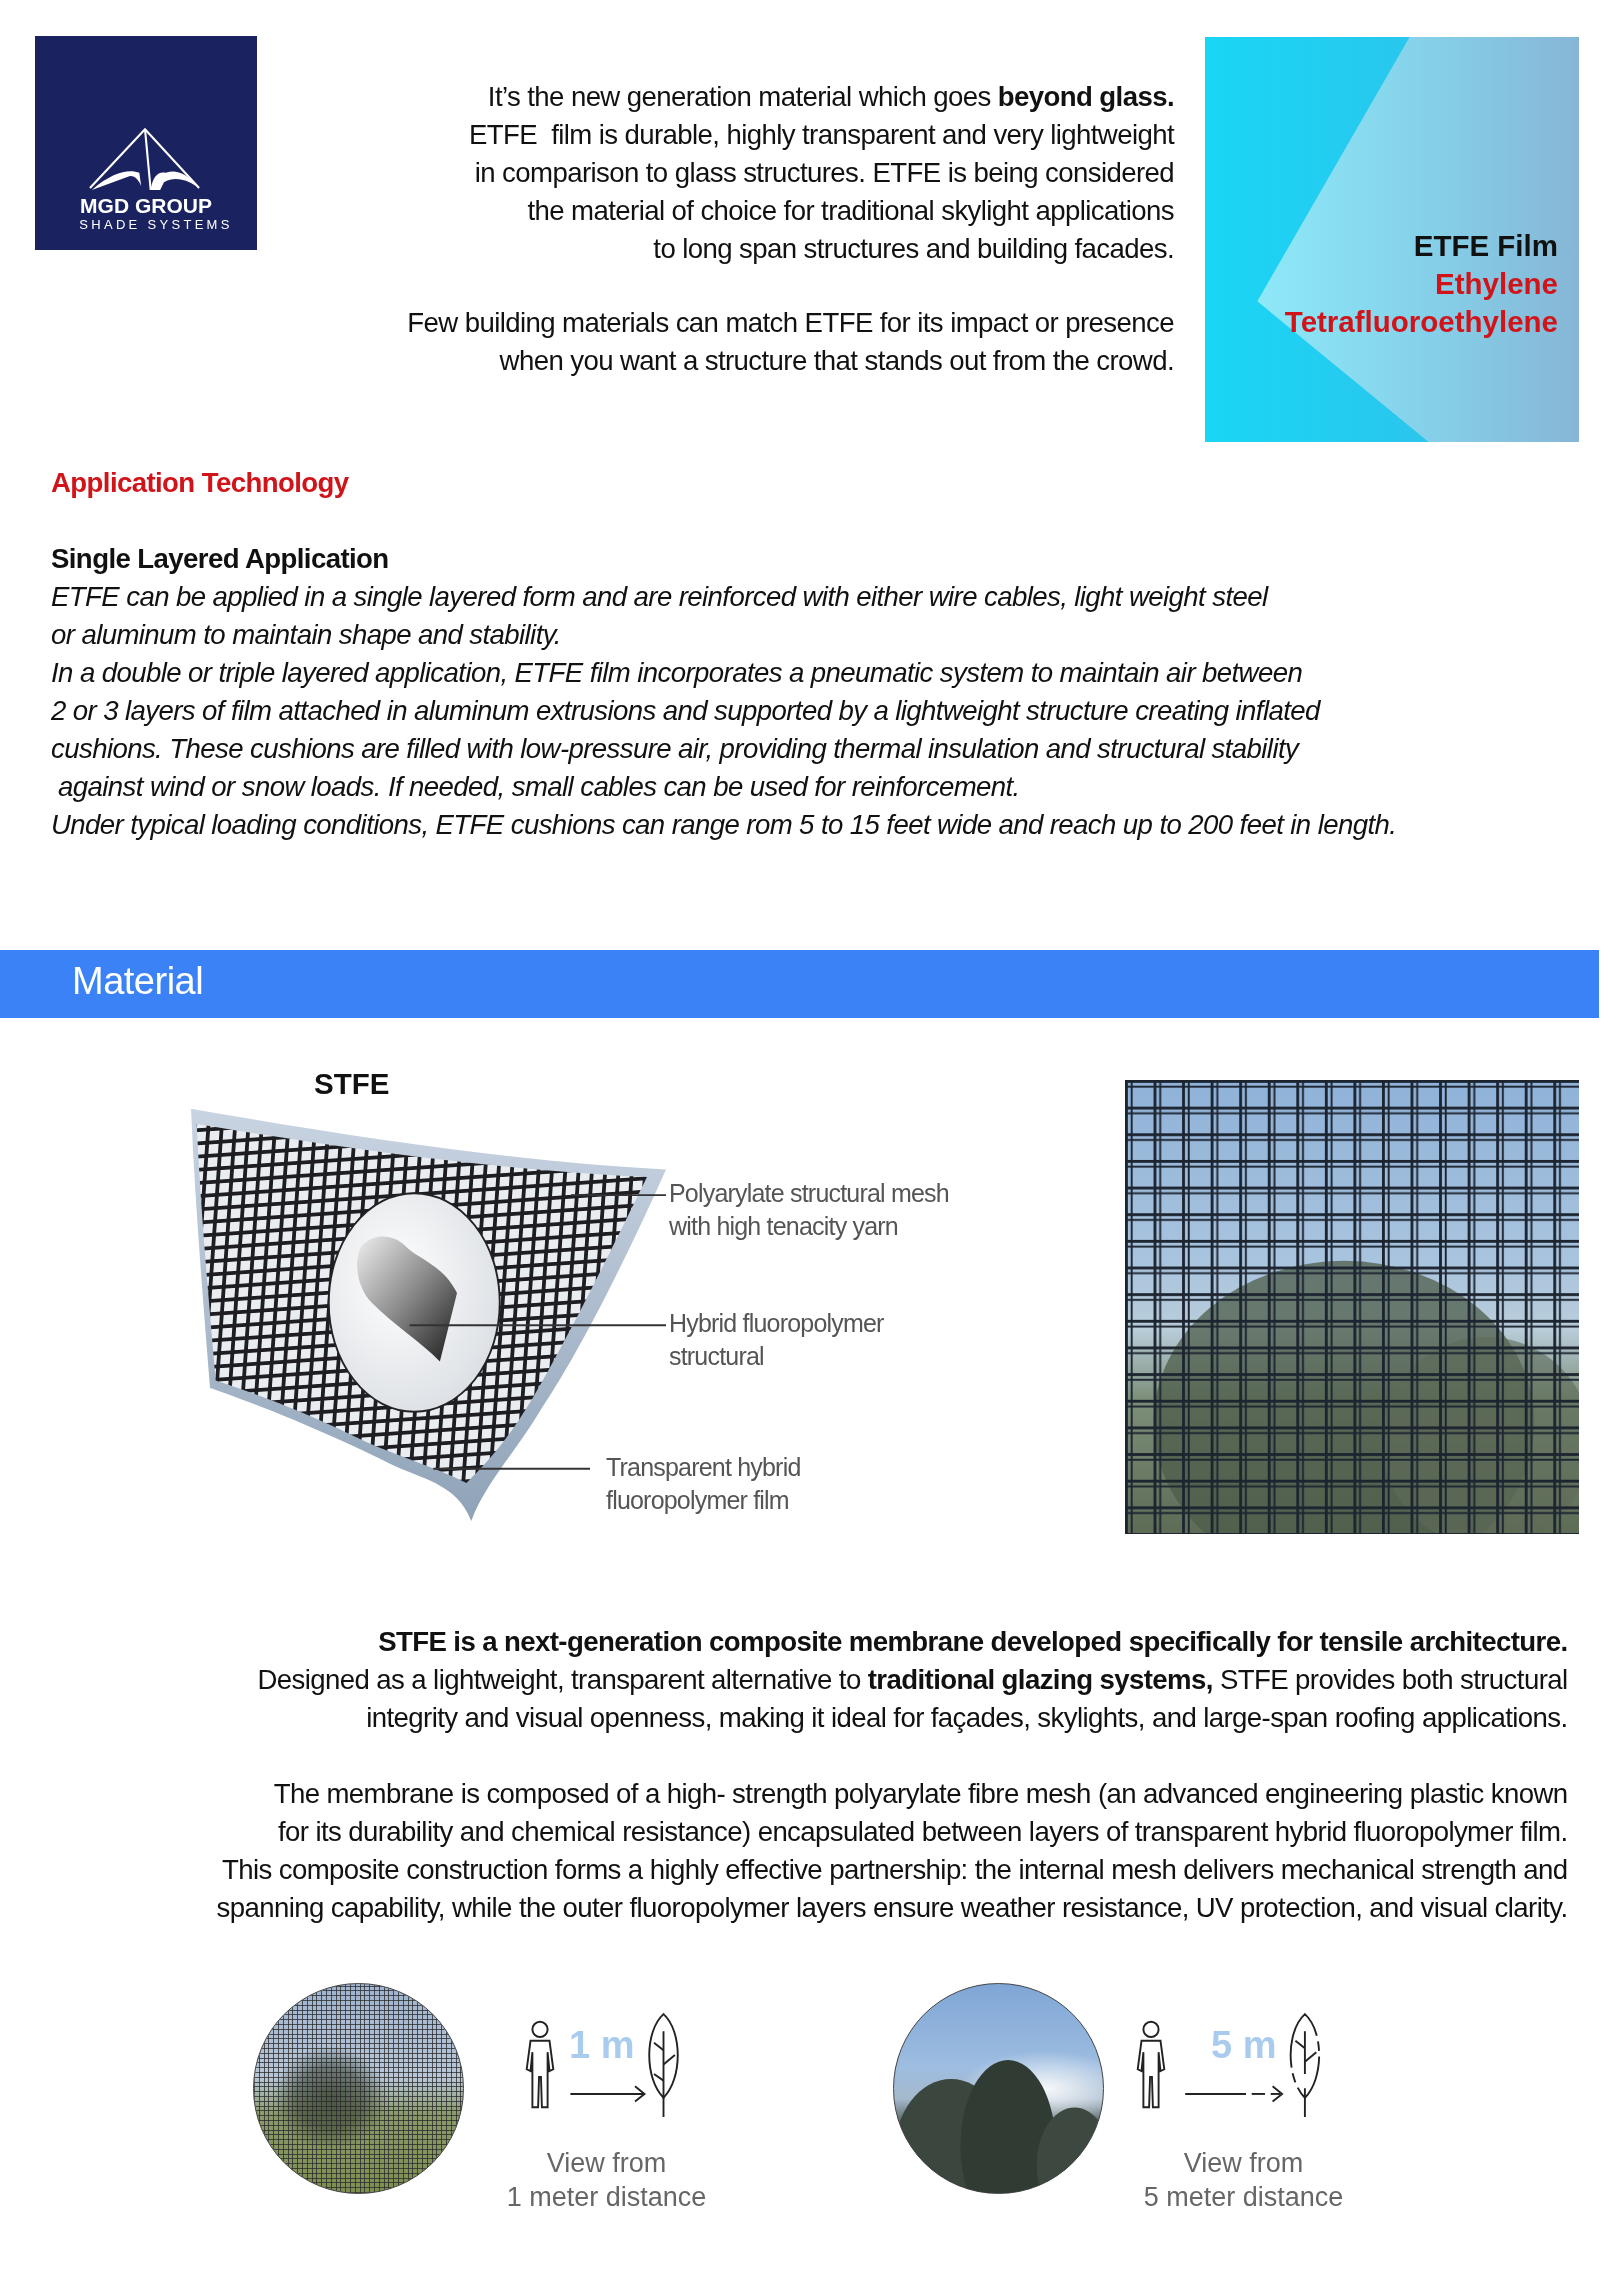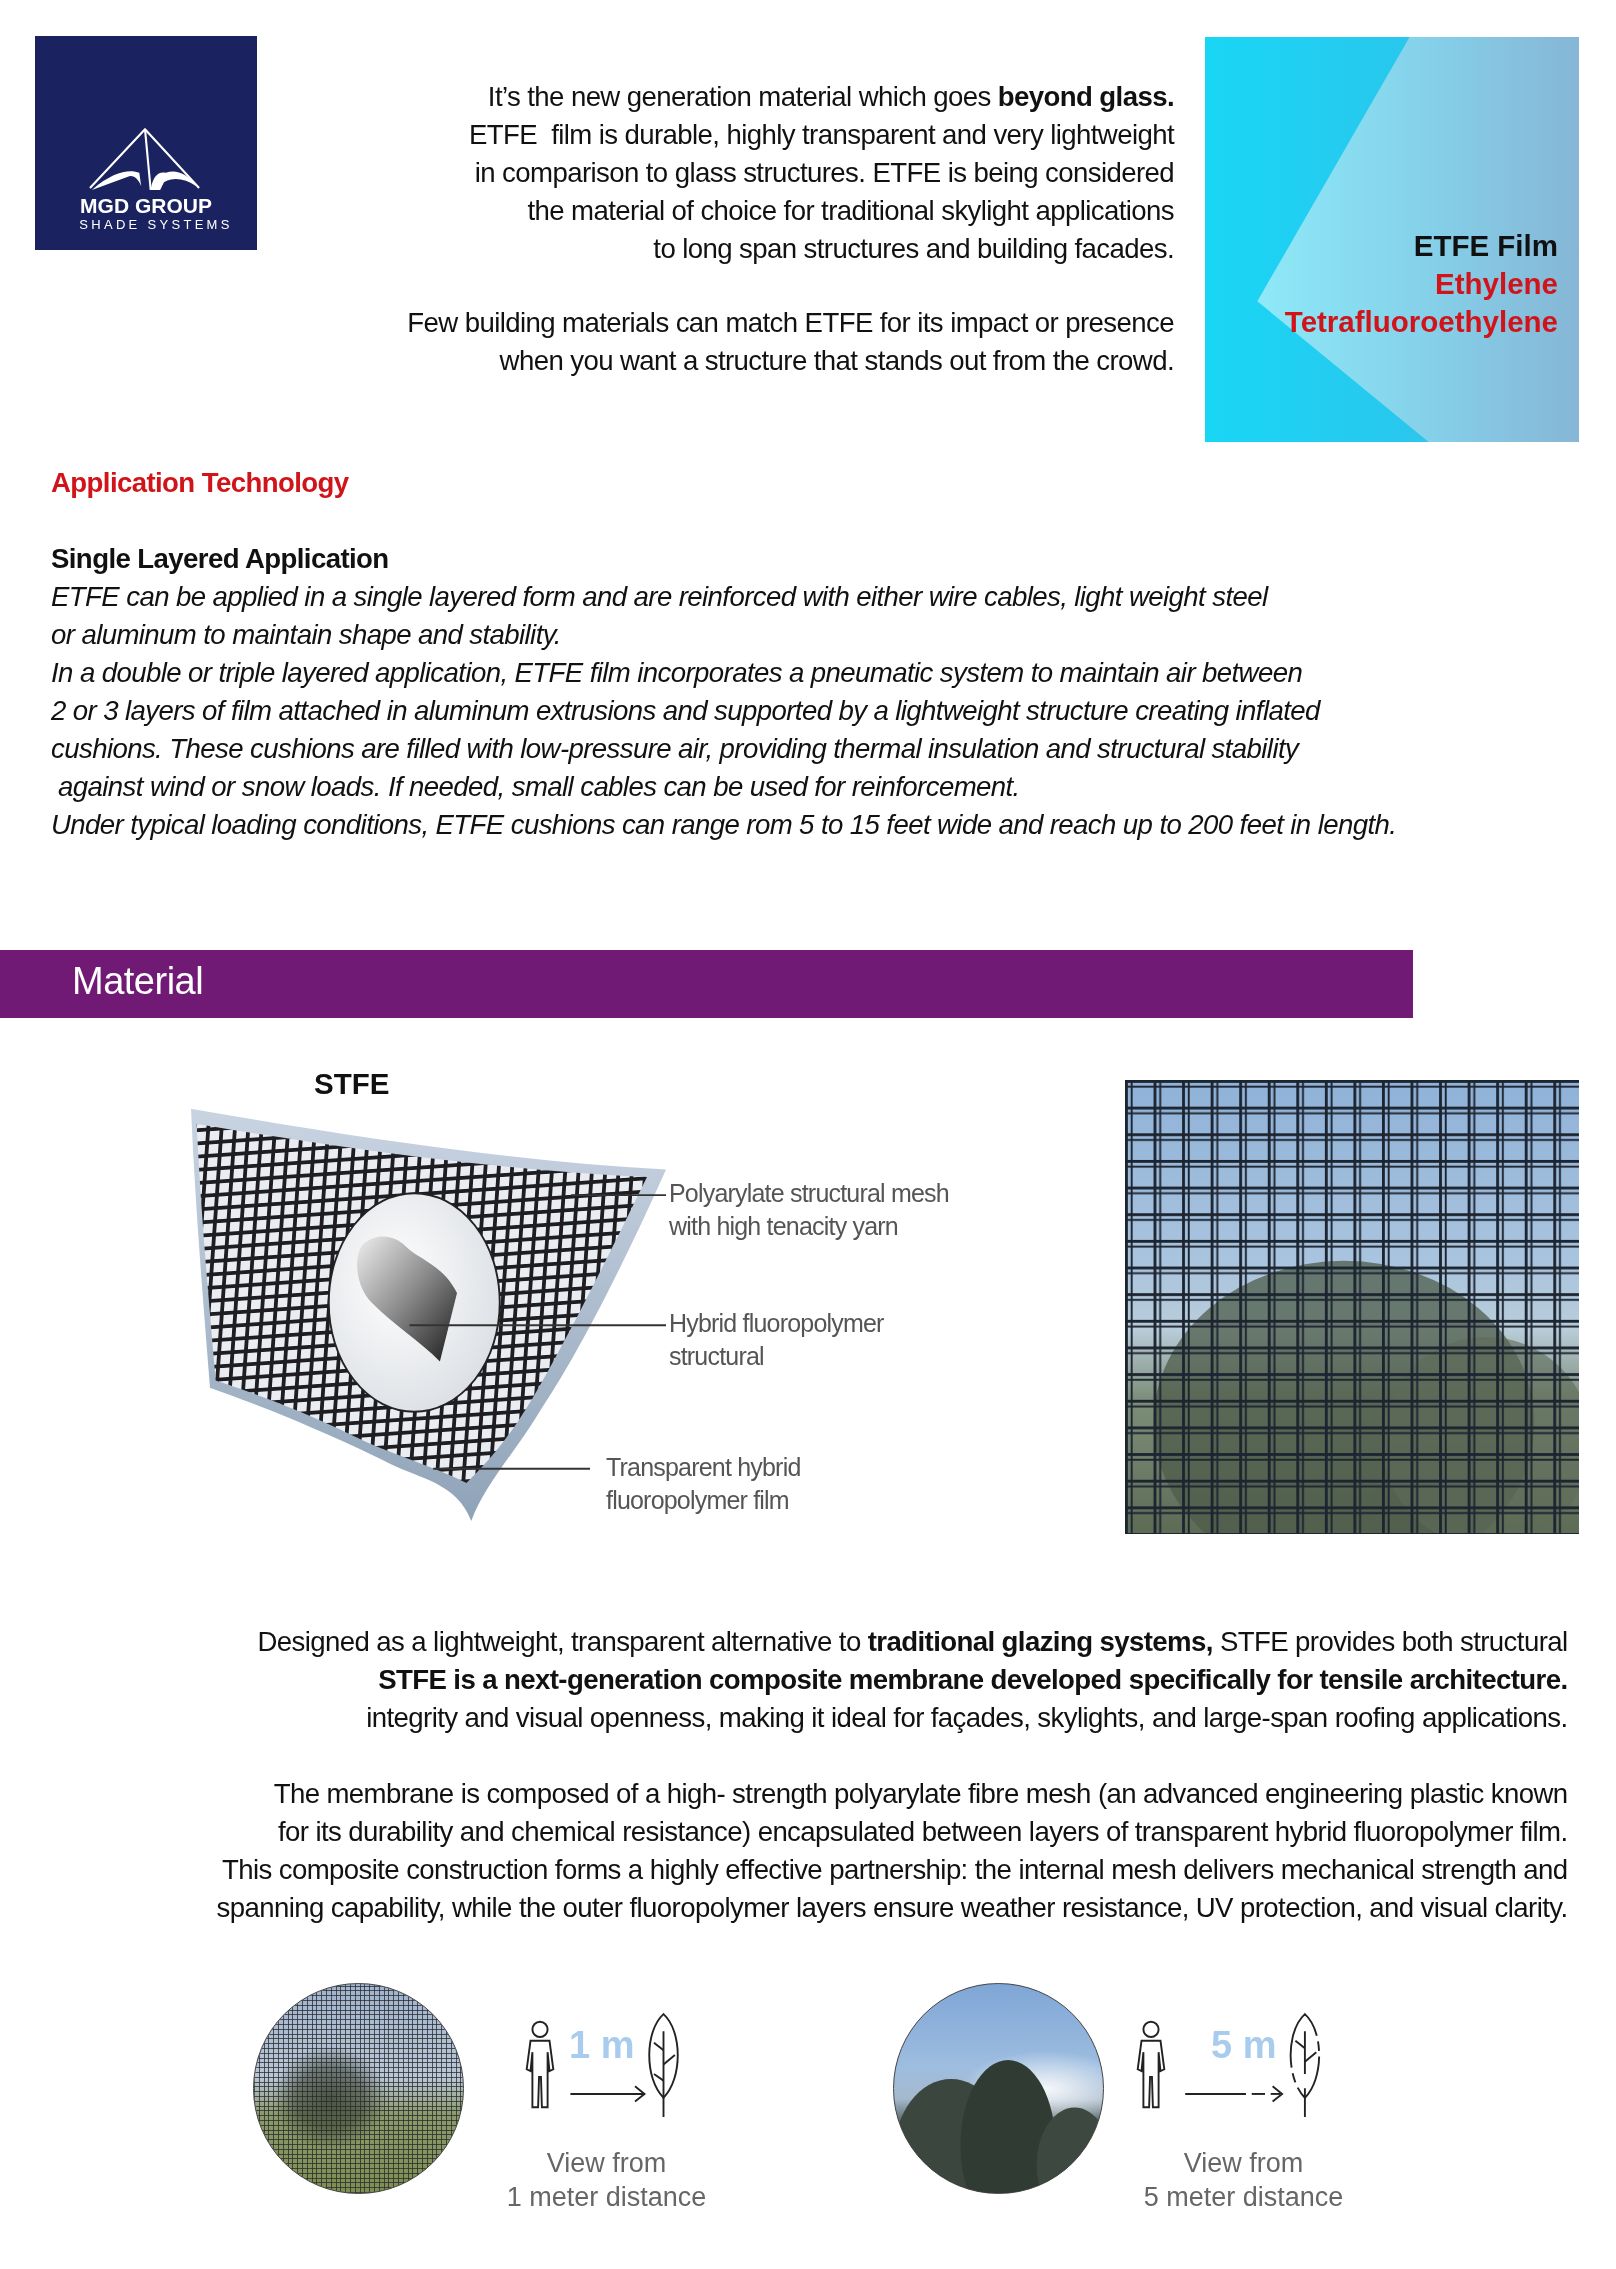--- a/index.html
+++ b/index.html
@@ -32,21 +32,21 @@
 
   
   #ct { left: 51px; top: 464px; width: 1541px; font-size: 27.6px; line-height: 38px;
         letter-spacing: -0.6px; }
   #ct .heading { color: #d0141a; font-weight: bold; font-size: 27.6px; }
   #ct .subhead { font-weight: bold; margin-top: 38px; }
   #ct .para { margin: 0; }
   #ct .line { display: block; white-space: nowrap; font-style: italic; }
 
   
-  #material-band { left: 0; top: 950px; width: 1413px; height: 68px; background: #701a75; }
+  #material-band { left: 0; top: 950px; width: 1599px; height: 68px; background: #3b82f6; }
   #material-band span { position: absolute; left: 72px; top: 9.5px; color: #fff; font-size: 38px;
                         letter-spacing: -0.5px; }
 
   
   #stfe-title { left: 314px; top: 1067px; font-size: 29.5px; font-weight: bold; color: #111; }
   #diagram { left: 181px; top: 1103px; width: 856px; height: 418px; }
   .callout { position: absolute; font-size: 25px; line-height: 33px; color: #555; letter-spacing: -0.8px; }
 
   
   #mesh-photo { left: 1125px; top: 1080px; width: 454px; height: 454px; overflow: hidden;
@@ -208,22 +208,22 @@
       </pattern>
     </defs>
     <ellipse cx="230" cy="360" rx="200" ry="170" fill="#4e5c4a" opacity="0.75"></ellipse>
     <ellipse cx="380" cy="380" rx="110" ry="110" fill="#5d6b58" opacity="0.6"></ellipse>
     <rect width="477" height="477" fill="url(#gridPat)"></rect>
   </svg>
 </div>
 
 <div id="stfe-desc" class="abs">
   <p>
+    <span class="line b">STFE is a next-generation composite membrane developed specifically for tensile architecture.</span>
     <span class="line"><span>Designed as a lightweight, transparent alternative to </span><span class="b">traditional glazing systems,</span><span> STFE provides both structural</span></span>
-    <span class="line b">STFE is a next-generation composite membrane developed specifically for tensile architecture.</span>
     <span class="line">integrity and visual openness, making it ideal for façades, skylights, and large-span roofing applications.</span>
   </p>
   <p>
     <span class="line">The membrane is composed of a high- strength polyarylate fibre mesh (an advanced engineering plastic known</span>
     <span class="line">for its durability and chemical resistance) encapsulated between layers of transparent hybrid fluoropolymer film.</span>
     <span class="line">This composite construction forms a highly effective partnership: the internal mesh delivers mechanical strength and</span>
     <span class="line">spanning capability, while the outer fluoropolymer layers ensure weather resistance, UV protection, and visual clarity.</span>
   </p>
 </div>
 

